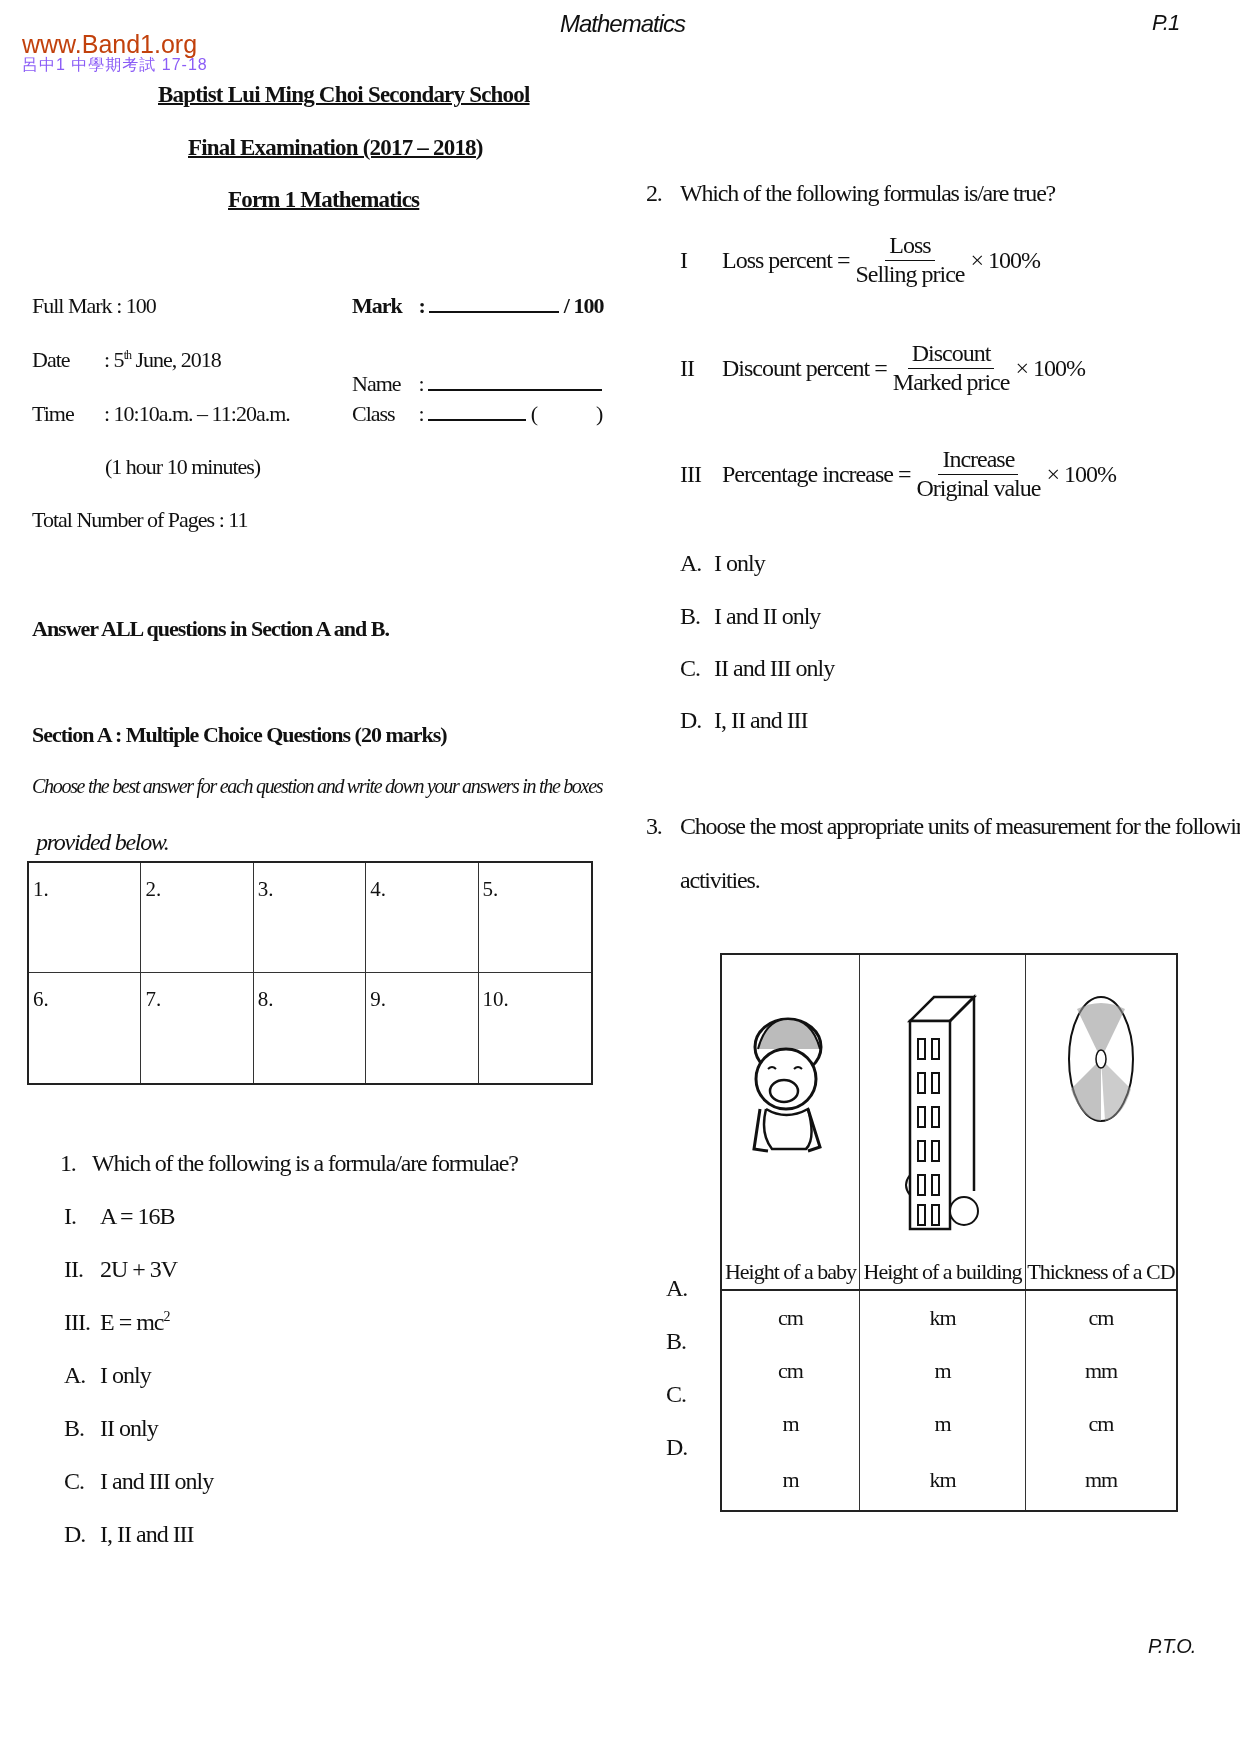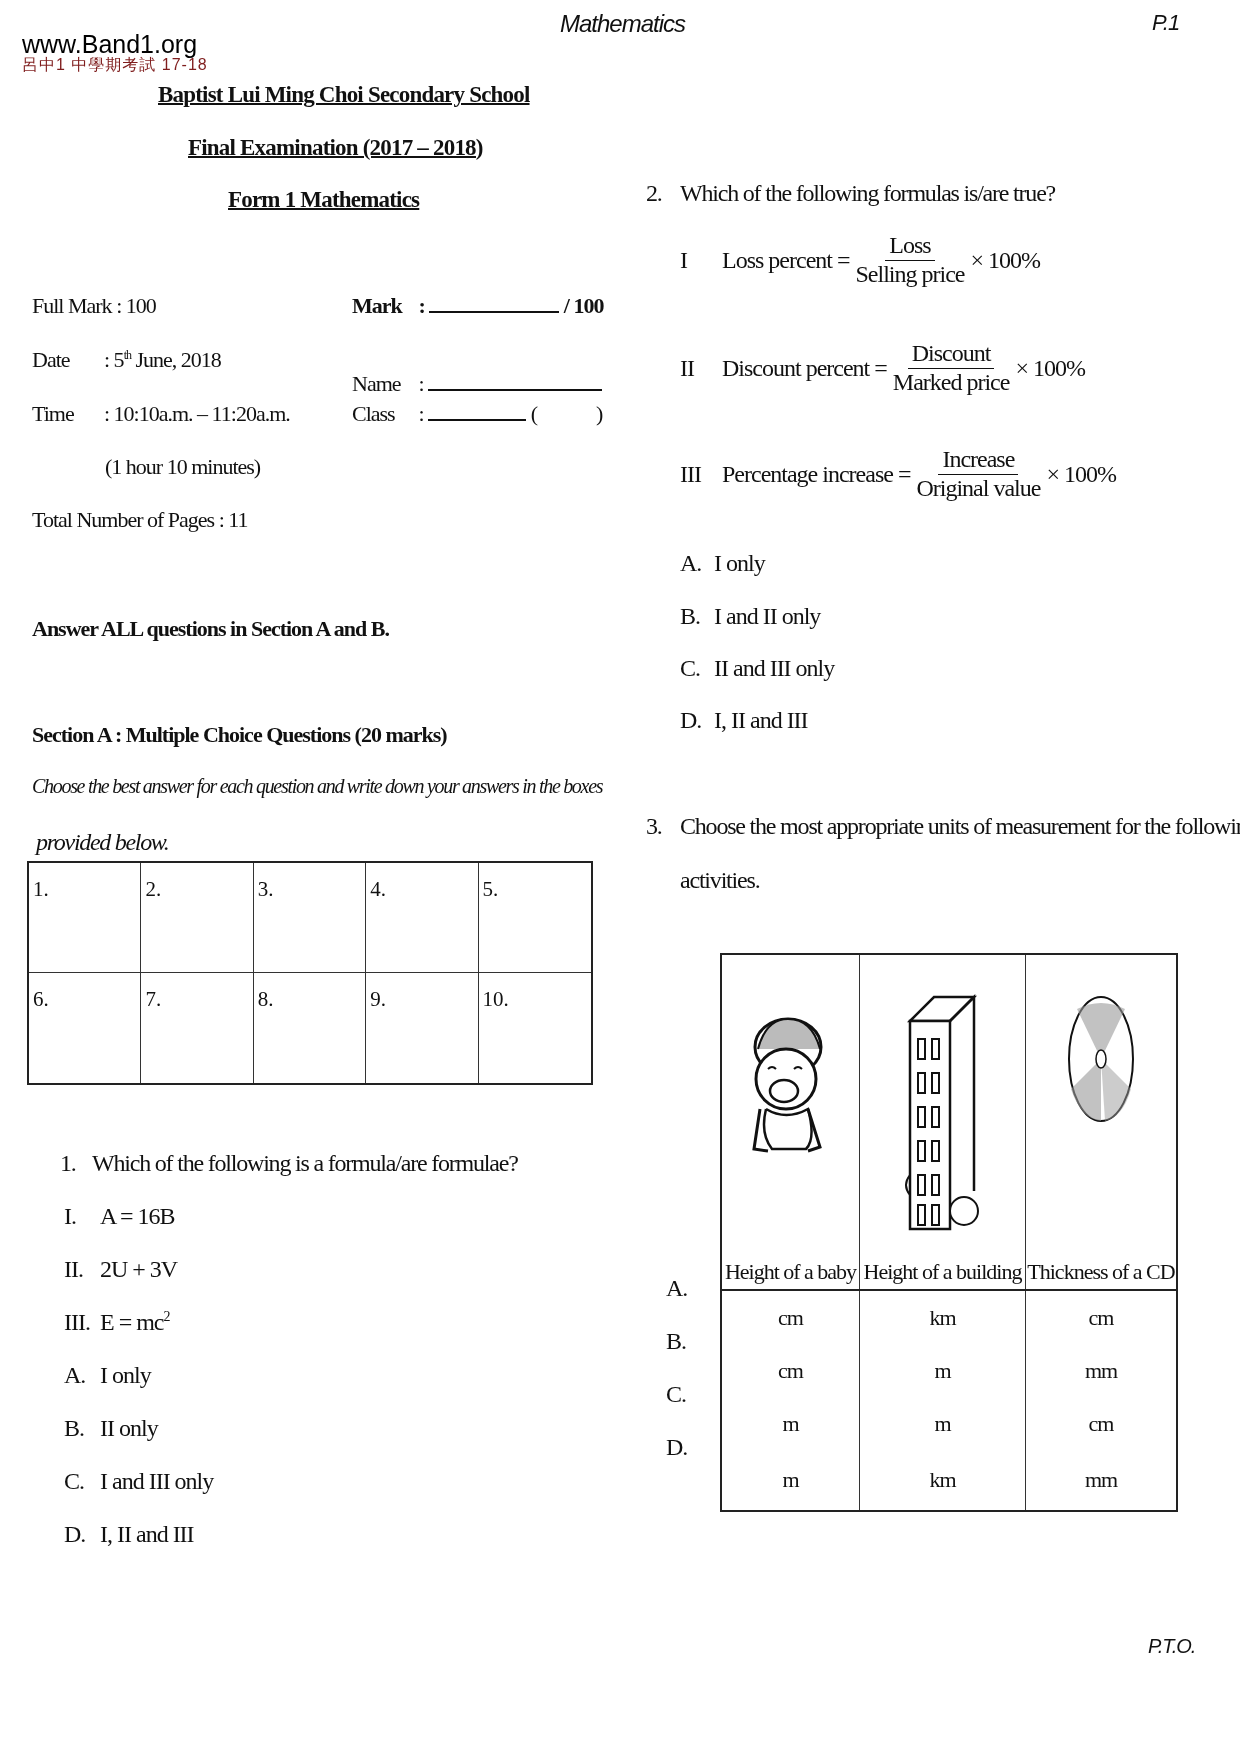--- a/index.html
+++ b/index.html
@@ -1,22 +1,22 @@
 <!DOCTYPE html>
 <html><head>
 <meta charset="utf-8">
 <style>
   html, body { margin:0; padding:0; background:#ffffff; }
   body { width:1240px; height:1754px; position:relative; overflow:hidden;
          font-family:"Liberation Serif", "DejaVu Serif", serif; color:#111; }
   .abs { position:absolute; }
   .hdr-subject { left:560px; top:10px; font-family:"Liberation Sans","DejaVu Sans",sans-serif; font-style:italic; font-size:24px; letter-spacing:-1px; }
   .hdr-page { left:1152px; top:10px; font-family:"Liberation Sans","DejaVu Sans",sans-serif; font-style:italic; font-size:22px; letter-spacing:-1px; }
-  .watermark { left:22px; top:30px; font-family:"Liberation Sans","DejaVu Sans",sans-serif; font-size:25px; color:#000000; }
-  .watermark-sub { left:22px; top:55px; font-family:"Liberation Sans","DejaVu Sans",sans-serif; font-size:16px; color:#7f1d1d; letter-spacing:1px; }
+  .watermark { left:22px; top:30px; font-family:"Liberation Sans","DejaVu Sans",sans-serif; font-size:25px; color:#c2410c; }
+  .watermark-sub { left:22px; top:55px; font-family:"Liberation Sans","DejaVu Sans",sans-serif; font-size:16px; color:#8b5cf6; letter-spacing:1px; }
   .title { font-weight:bold; text-decoration:underline; text-decoration-thickness:2px; font-size:23px; white-space:nowrap; letter-spacing:-0.8px; }
   .t1 { left:158px; top:82px; }
   .t2 { left:188px; top:135px; }
   .t3 { left:228px; top:187px; }
   .info { font-size:22px; letter-spacing:-1px; white-space:nowrap; }
   .info-label { display:inline-block; width:72px; }
   .blank { display:inline-block; border-bottom:2px solid #111; vertical-align:baseline; }
   .q-text { font-size:24px; letter-spacing:-1.2px; white-space:nowrap; }
   .opt { font-size:24px; letter-spacing:-1px; white-space:nowrap; }
   .opt-key { display:inline-block; width:34px; }

